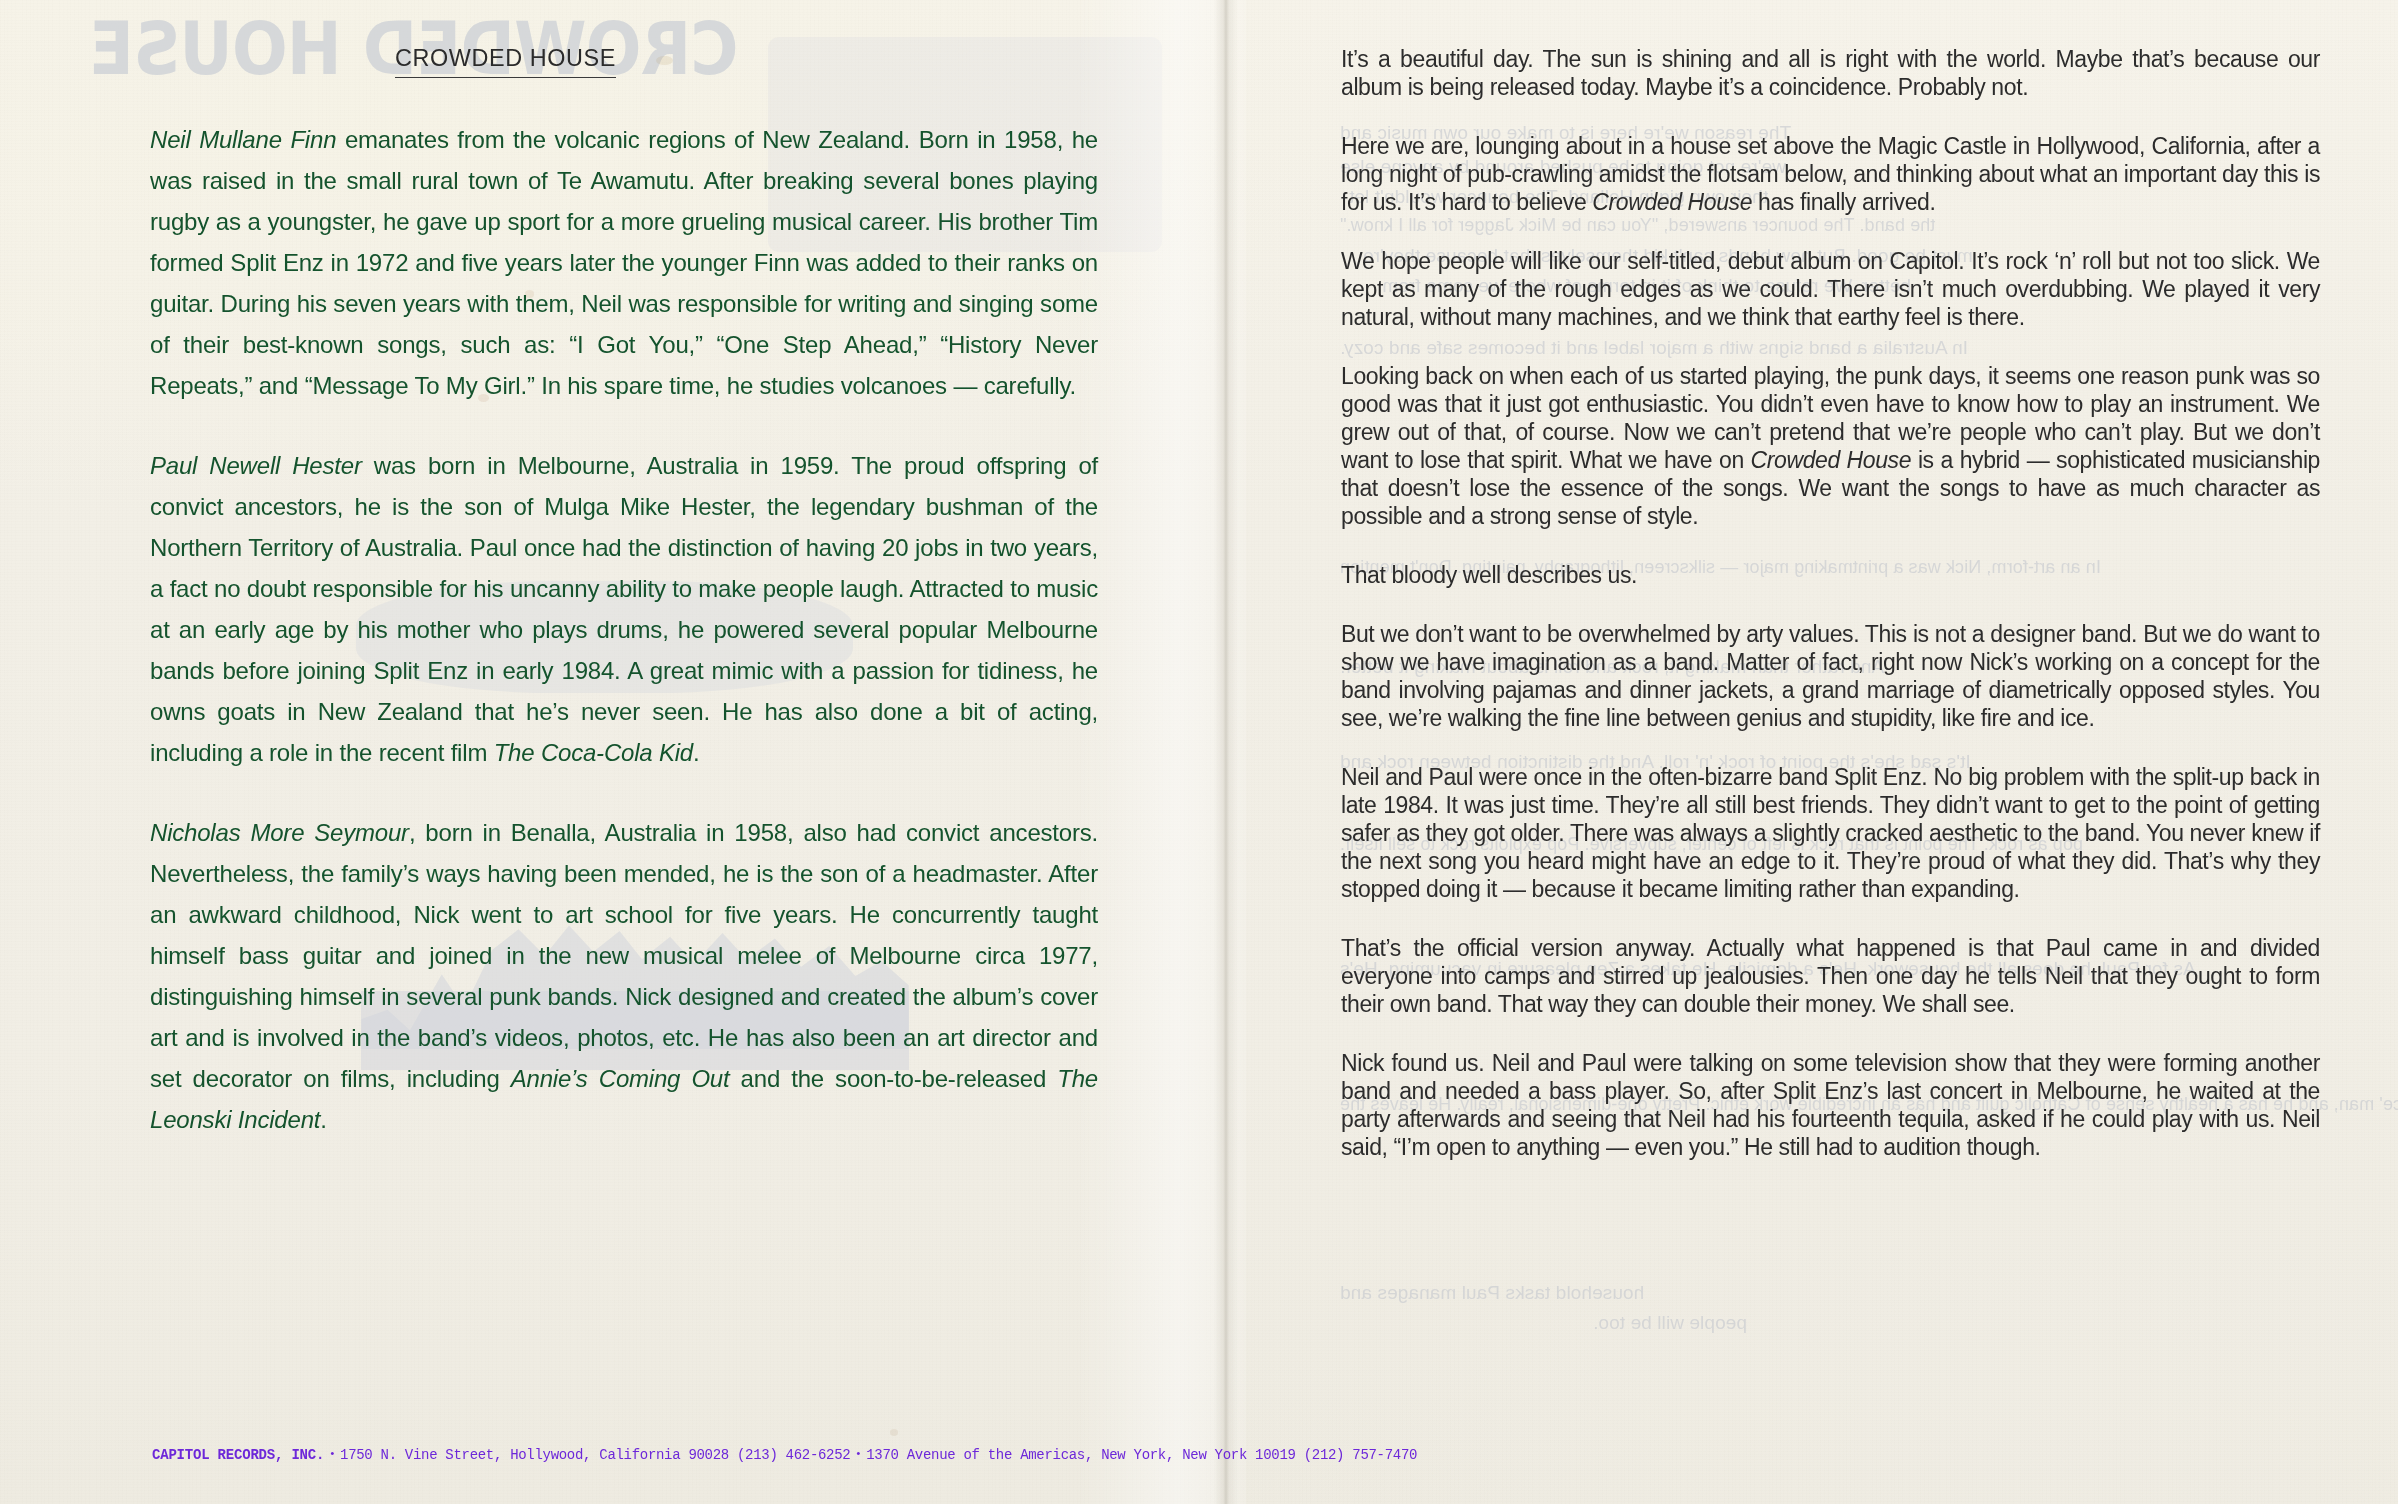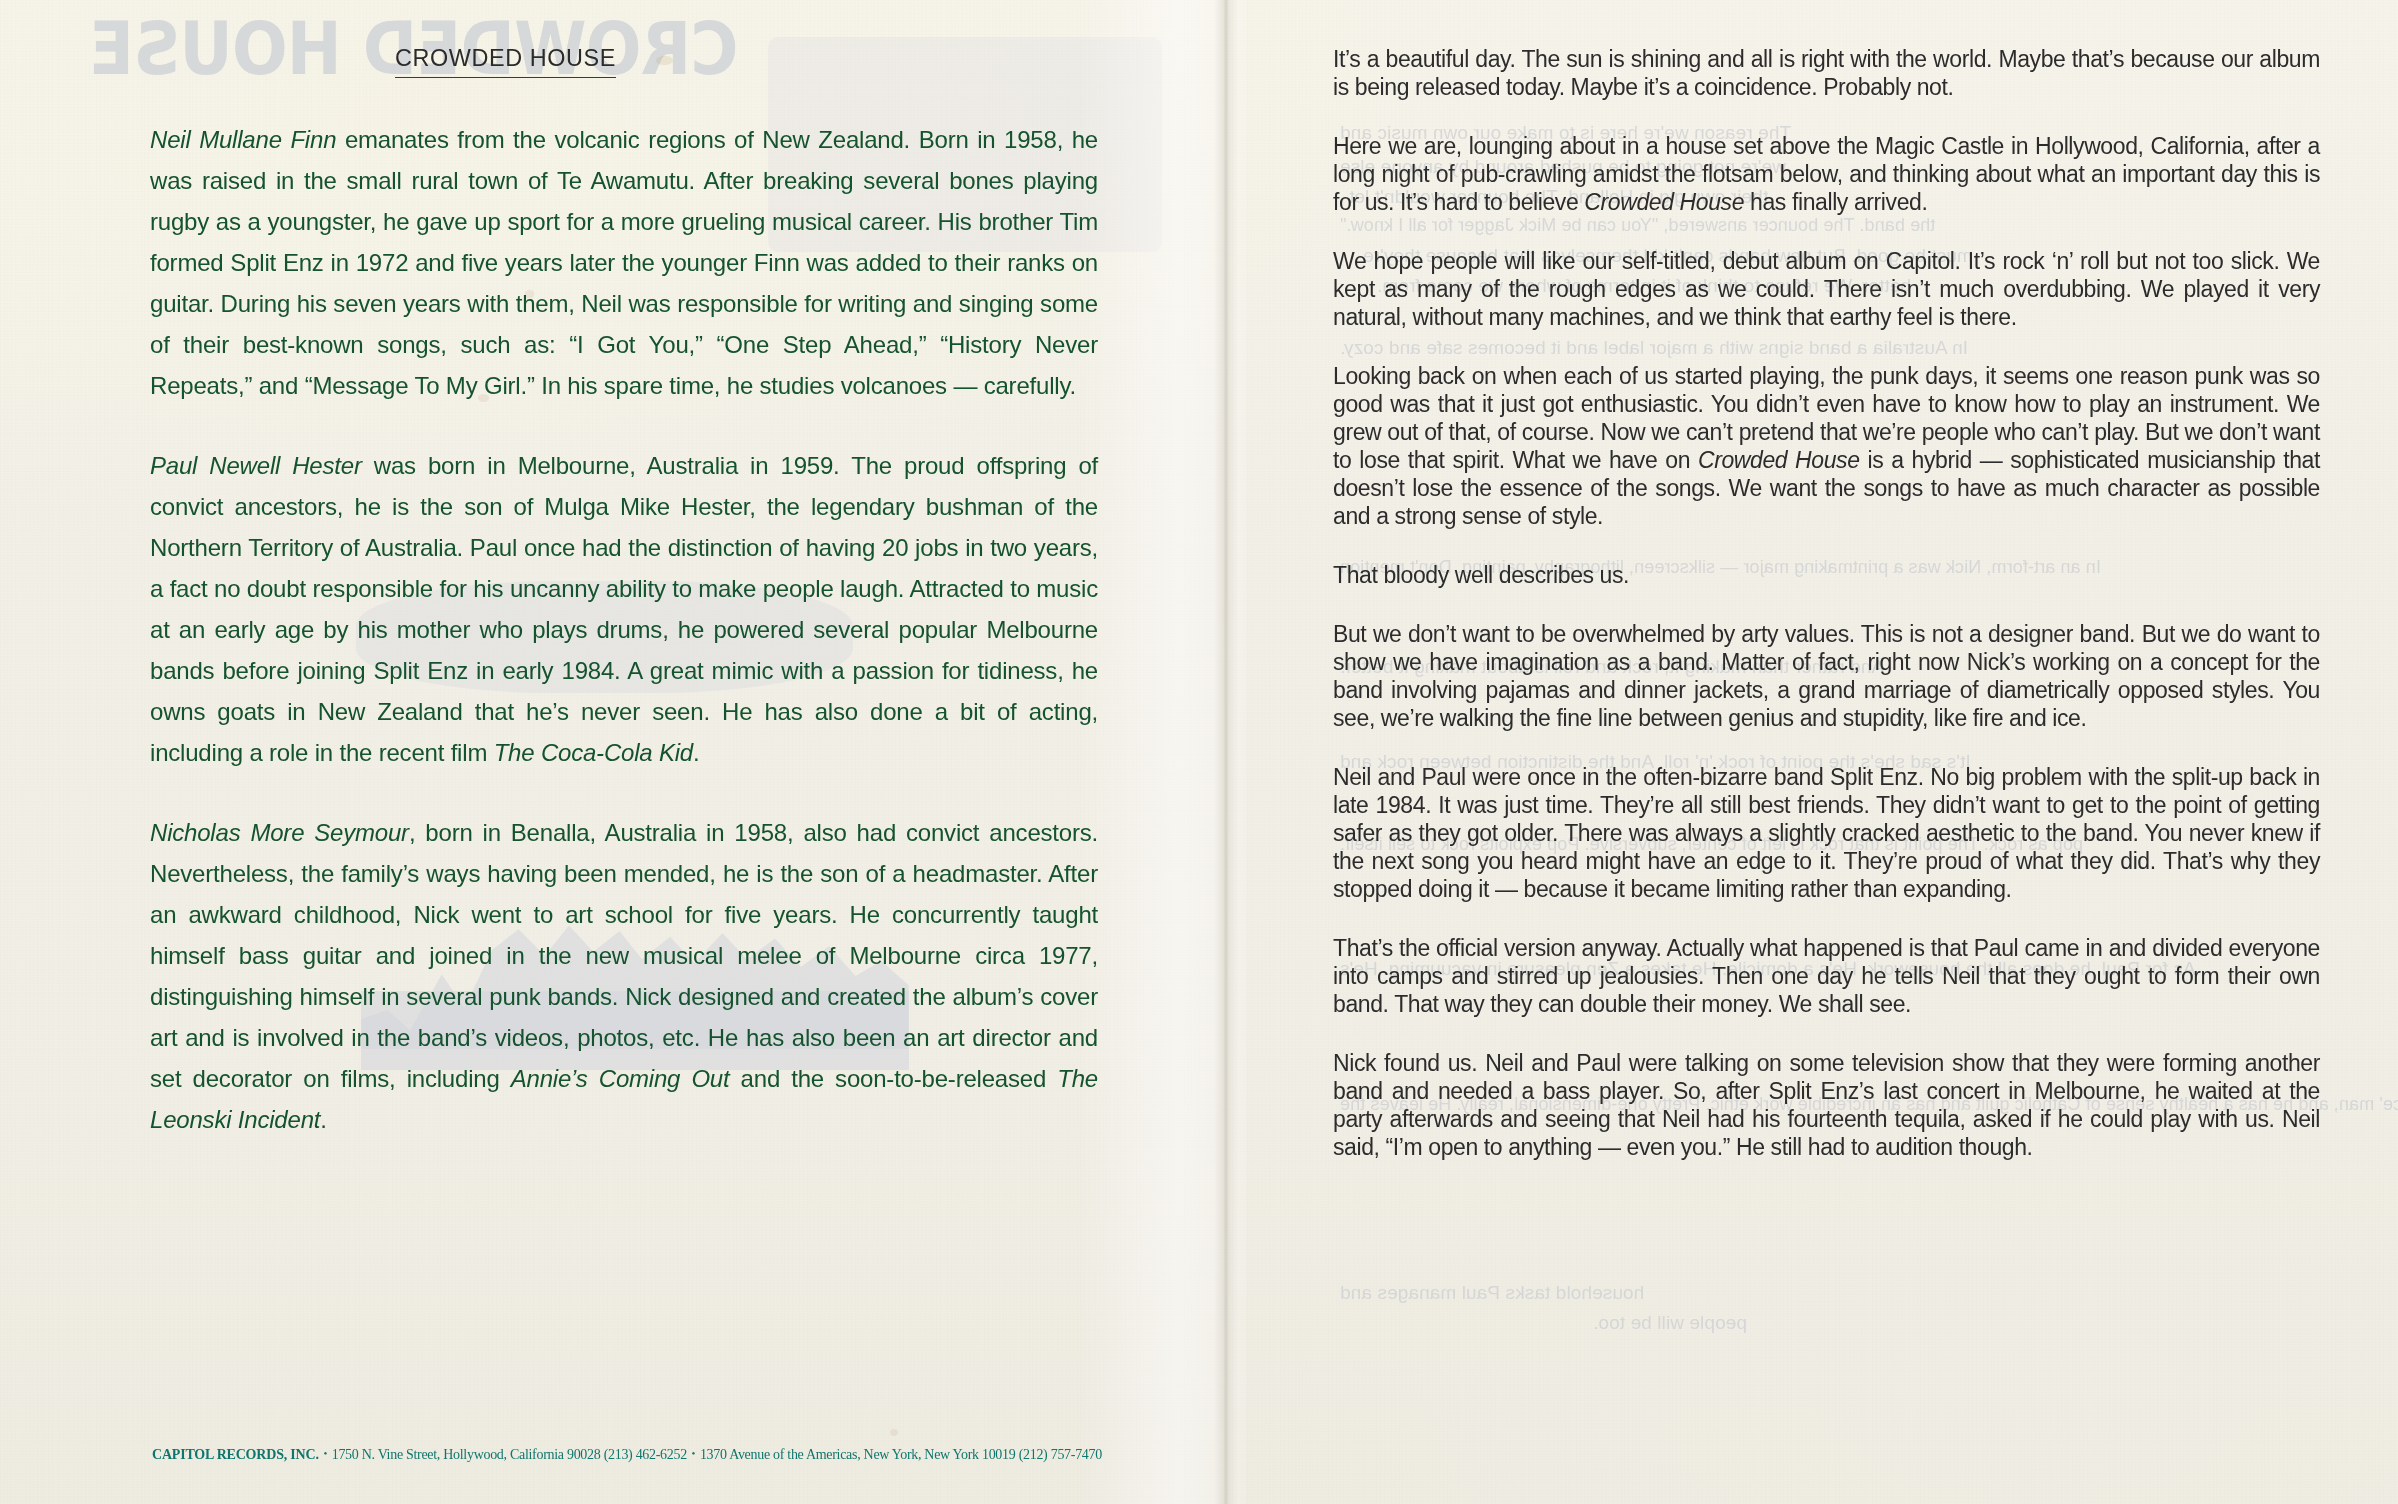--- a/index.html
+++ b/index.html
@@ -122,37 +122,37 @@
     letter-spacing:-0.2px;
     -webkit-font-smoothing:antialiased;
   }
   .lp:last-child{margin-bottom:0;}
   .lp i, .rp i{font-style:italic;}
 
   .rp{
     font-size:23px;
     line-height:28px;
     color:#2c2c2c;
-    margin:0 0 31px 4px;
+    margin:0 0 31px 12px;
     text-align:justify;
     font-family:"Liberation Sans", sans-serif;
     letter-spacing:-0.4px;
     -webkit-font-smoothing:antialiased;
   }
   .rp:last-child{margin-bottom:0;}
 
   
   #footer{
     position:absolute;left:152px;top:1447px;
     z-index:6;
     font-size:14px;
-    color:#0f766e;
+    color:#6d28d9;
     letter-spacing:-0.3px;
     white-space:nowrap;
-    font-family:Liberation Serif, serif;
+    font-family:Liberation Mono, monospace;
     text-align:center;
   }
   #footer b{font-weight:bold;letter-spacing:-0.2px;}
   .bullet{padding:0 4.7px;font-size:11.2px;vertical-align:1.9px;}
 
   
   .smudge{position:absolute;border-radius:50%;pointer-events:none;}
 </style>
 </head>
 <body>

